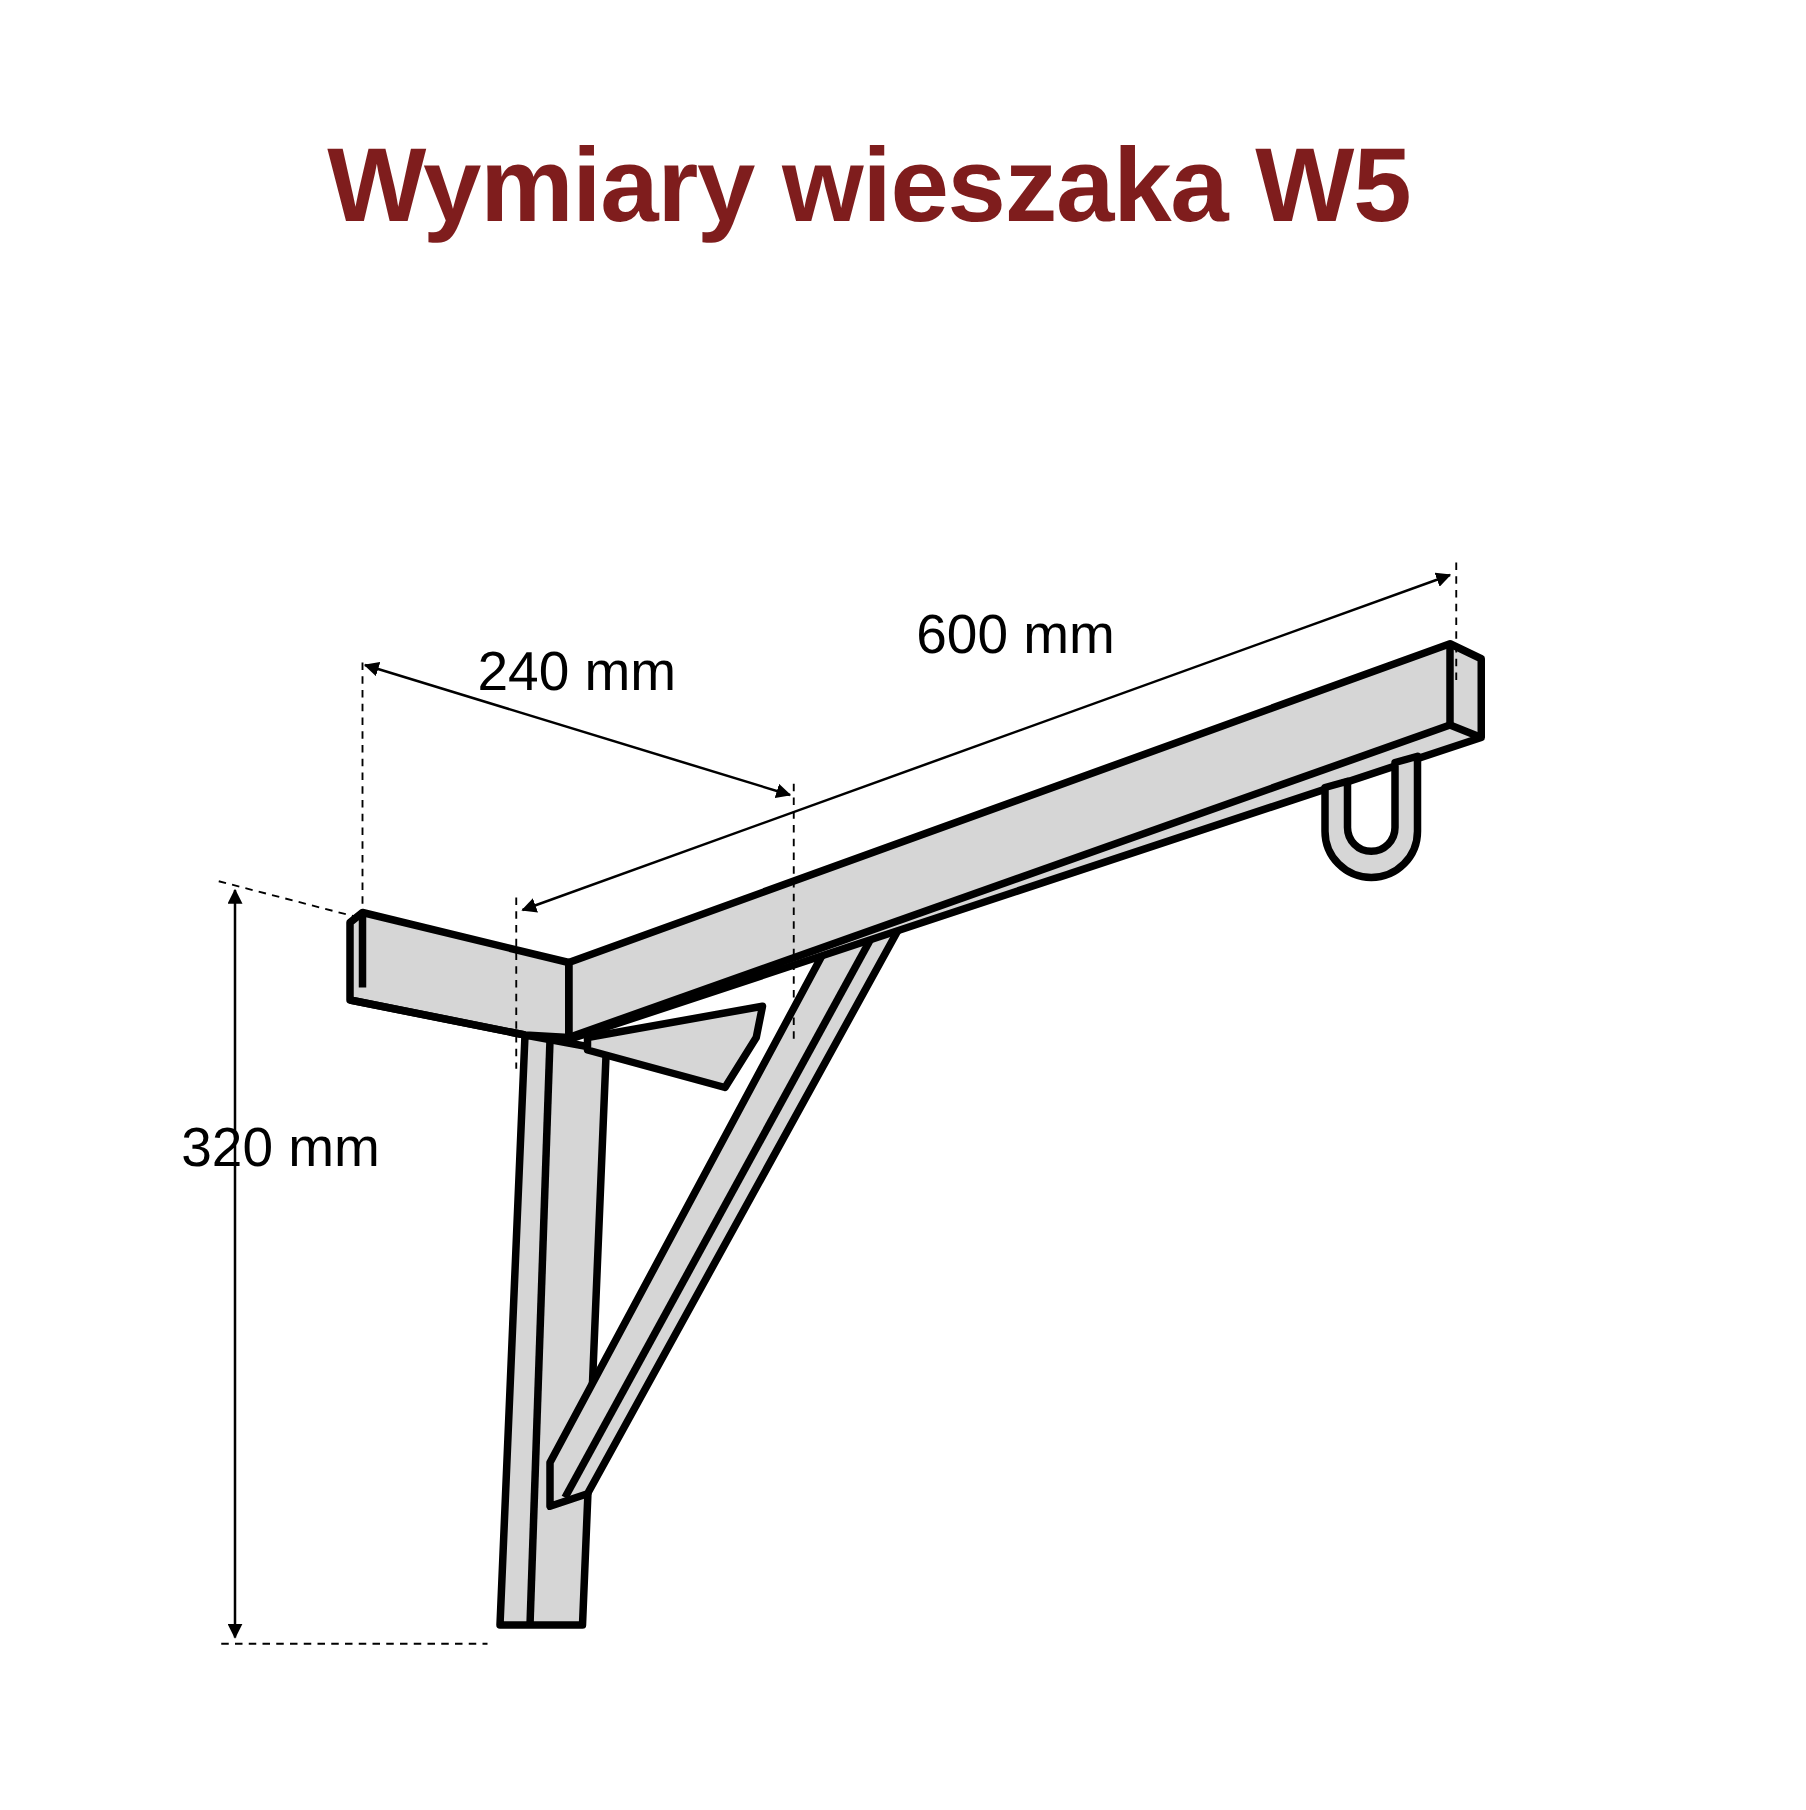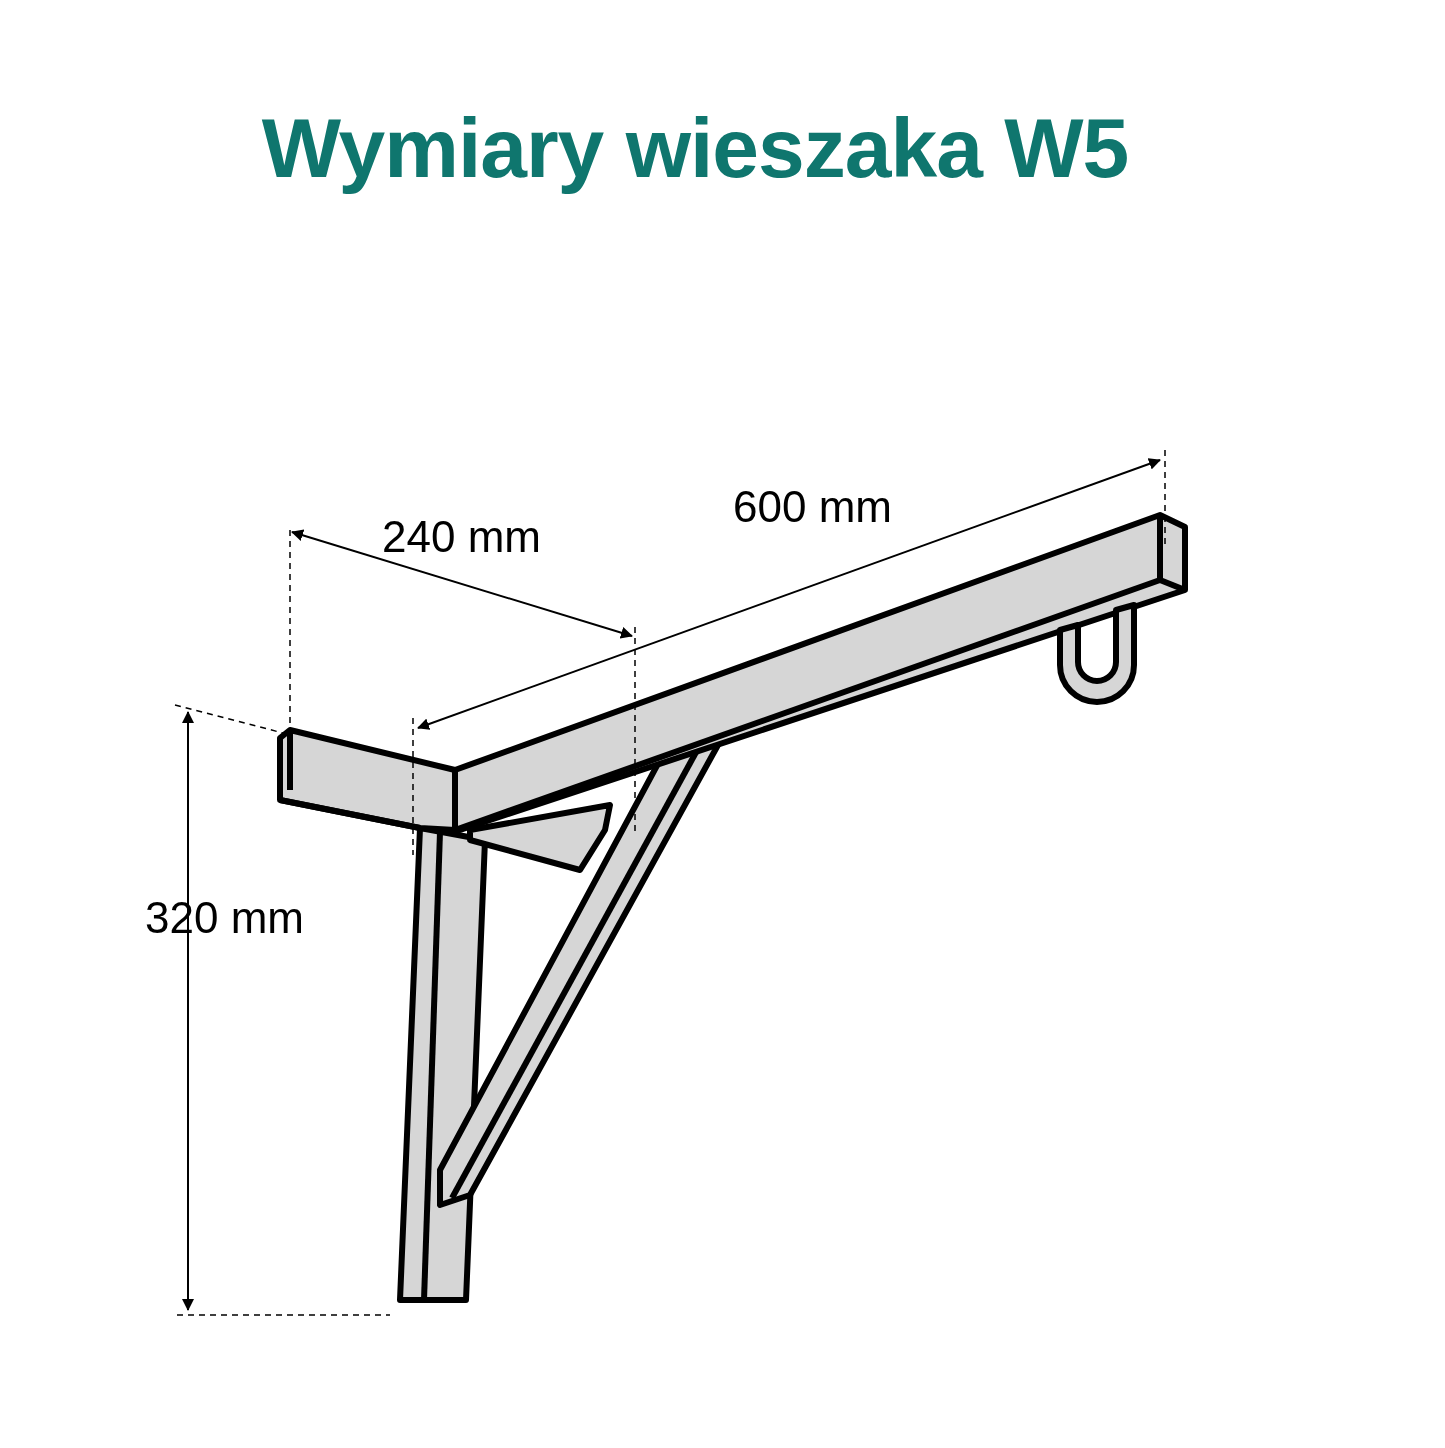--- a/index.html
+++ b/index.html
@@ -1,21 +1,21 @@
 <!DOCTYPE html>
 <html><head>
   <meta charset="utf-8">
   <style>
     html, body { margin: 0; padding: 0; background: #ffffff; }
     body { width: 1445px; height: 1448px; position: relative; overflow: hidden; }
     .title {
       position: absolute; left: 0; width: 1390px; top: 100px;
       text-align: center;
       font-family: "Liberation Sans", sans-serif;
-      font-weight: bold; font-size: 84px; color: #0f766e;
+      font-weight: bold; font-size: 84px; color: #7f1d1d;
       letter-spacing: -1px;
     }
     svg.diagram { position: absolute; left: 0; top: 0; }
     .dim-label { font-family: "Liberation Sans", sans-serif; font-size: 44px; fill: #000; }
   </style>
 </head>
 <body>
 
 <div class="title">Wymiary wieszaka W5</div>
 

